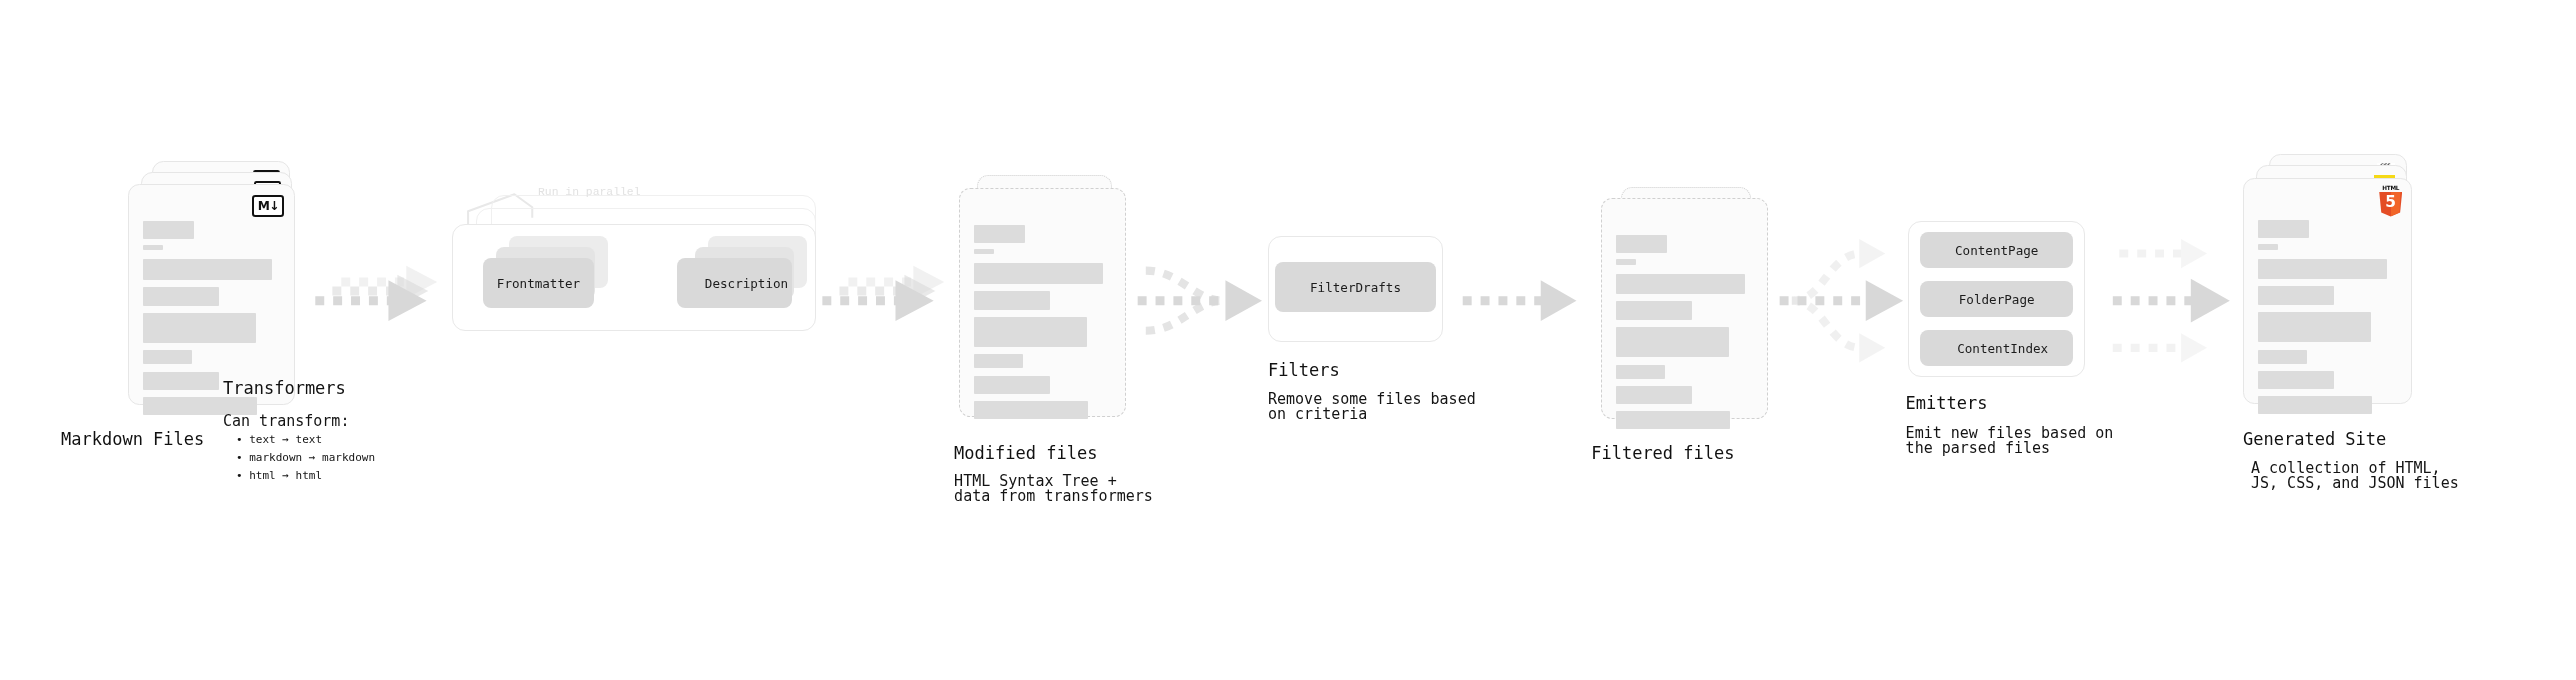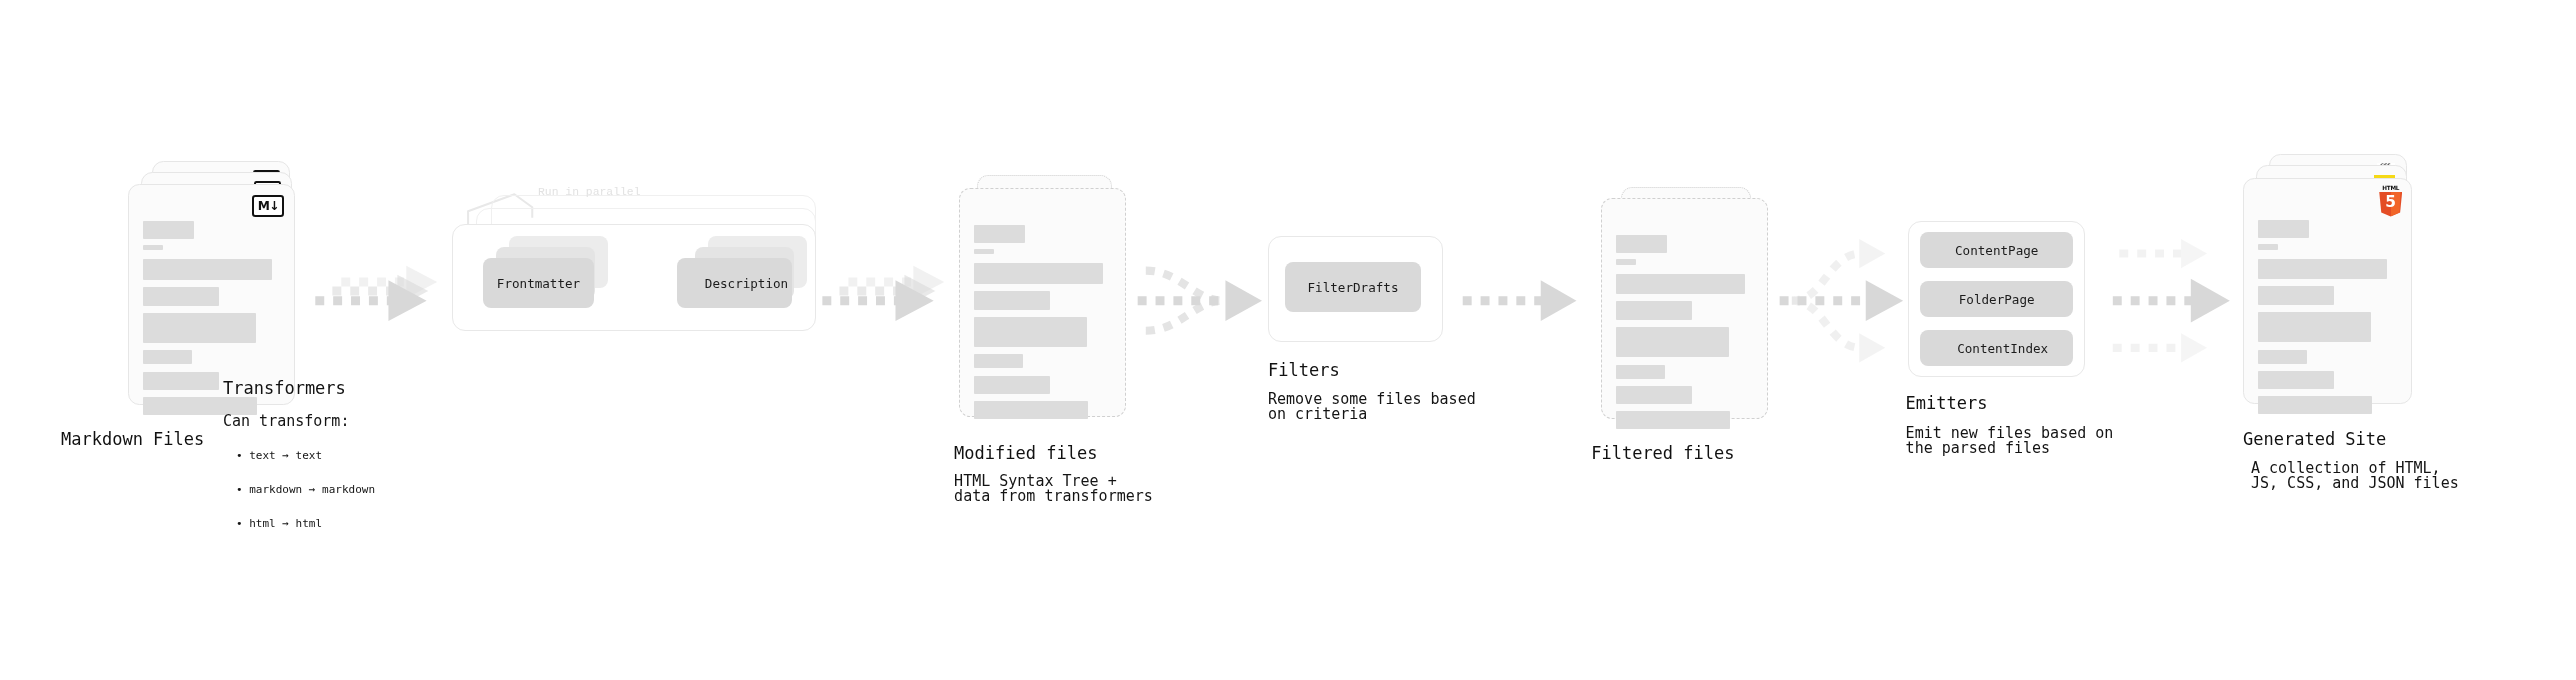--- a/index.html
+++ b/index.html
@@ -172,21 +172,21 @@
     color: #e2e2e2;
     white-space: nowrap;
   }
   .bullets {
     position: absolute;
     font-family: "DejaVu Sans Mono", "Liberation Mono", monospace;
     font-size: 11px;
     line-height: 18px;
     color: #141414;
   }
-  .bullets .bl { white-space: pre; margin-top: 16px; }
+  .bullets .bl { white-space: pre; }
 
   
   #arrows {
     position: absolute;
     left: 0; top: 0;
     width: 2576px; height: 681px;
     pointer-events: none;
   }
 </style>
 </head>
@@ -357,21 +357,21 @@
         </div>
       </div>
     </div>
     <div class="title" style="left:-4.9px; top:268px;">Modified files</div>
     <div class="caption" style="left:-4.9px; top:299px;">HTML Syntax Tree +
 data from transformers</div>
   </div>
 
   <div class="node" style="left:1268px; top:236px;">
     <div class="groupbox" style="left:0px; top:0px; width:175px; height:106px;"></div>
-    <div class="chip" style="left:17px; top:26px; width:136px; height:50px;">FilterDrafts</div>
+    <div class="chip" style="left:7px; top:26px; width:161px; height:50px;">FilterDrafts</div>
     <div class="title" style="left:0px; top:124px;">Filters</div>
     <div class="caption" style="left:0px; top:156px;">Remove some files based
 on criteria</div>
   </div>
 
   <div class="node" style="left:1601px; top:187px;text-align:right;">
     <div class="filestack" style="width:175px; height:244px;">
       <div class="card dotted" style="left:19.5px; top:0px;  width:130px; height:37px;"></div>
       <div class="card dashed" style="left:0px;  top:11.4px; width:167px; height:221px;">
         <div class="card-body">

